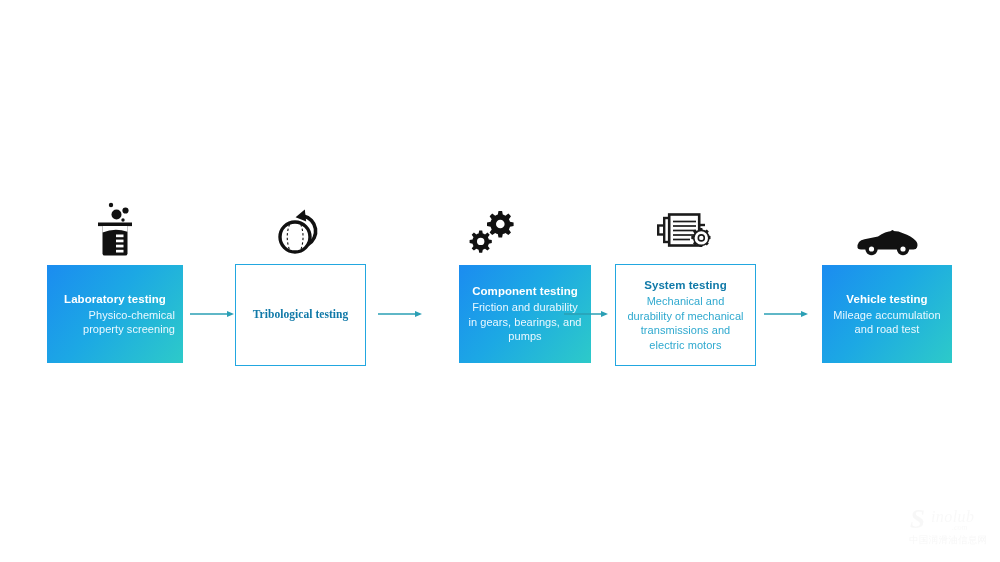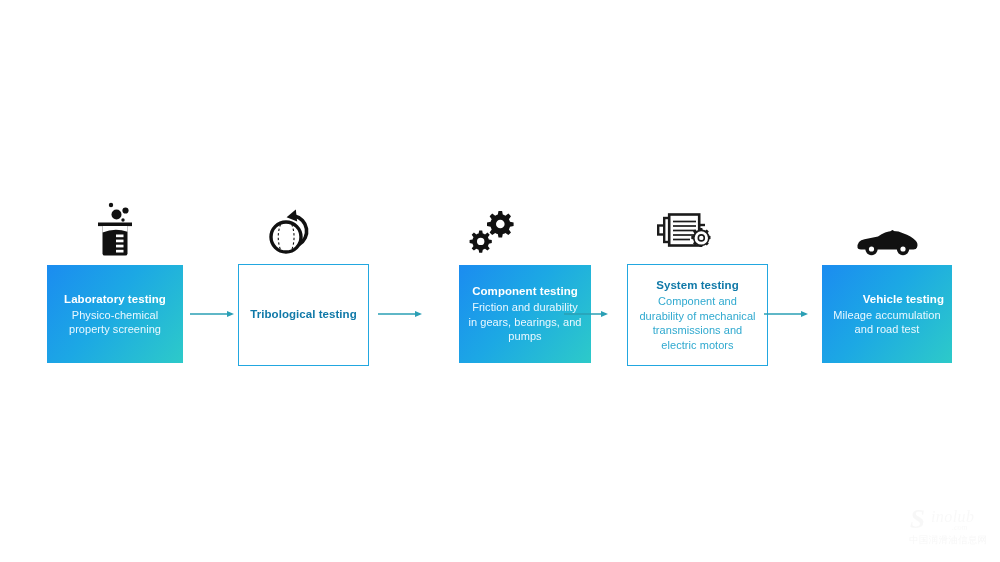--- a/index.html
+++ b/index.html
@@ -53,21 +53,20 @@
     text-align: center;
     padding: 4px 8px;
   }
 
   .box.filled {
     background: linear-gradient(128deg, #1b8cf0 0%, #1ca8e4 45%, #2dcac9 100%);
   }
   .box.outlined {
     background: #ffffff;
     border: 1.4px solid #22a7e0;
-    margin-left: 12px;
   }
 
   .box-title {
     font-size: 11.5px;
     font-weight: bold;
     line-height: 15px;
     letter-spacing: 0.05px;
     margin-bottom: 1px;
   }
   .box-desc {
@@ -161,32 +160,32 @@
         <path d="M10.5 25.1 L10.5 52.5 Q10.5 54.6 12.6 54.6 L33.4 54.6 Q35.5 54.6 35.5 52.5 L35.5 25.1 Z" fill="#111111"></path>
 
         <path d="M10.5 25.1 L35.5 25.1 L35.5 30.8 Q23 26.2 10.5 31.5 Z" fill="#ffffff"></path>
 
         <rect x="24.0" y="33.5" width="7.5" height="2.7" fill="#ffffff"></rect>
         <rect x="24.0" y="38.6" width="7.5" height="2.7" fill="#ffffff"></rect>
         <rect x="24.0" y="43.7" width="7.5" height="2.7" fill="#ffffff"></rect>
         <rect x="24.0" y="48.8" width="7.5" height="2.7" fill="#ffffff"></rect>
       </svg>
     </div>
-    <div class="box filled" style="width:136px; height:98px;">
+    <div class="box filled" style="width:136px; height:98px;text-align:right;">
       <div class="box-title">Laboratory testing</div>
       <div class="box-desc">Physico-chemical property screening</div>
     </div>
   </div>
 
   <svg class="arrow" style="left:190px; top:309px; width:44px;" width="44" height="10" viewBox="0 0 44 10">
     <line x1="0" y1="5" x2="39" y2="5" stroke="#2a9fb5" stroke-width="1.3"></line>
     <polygon points="44,5 37,2 37,8" fill="#2a9fb5"></polygon>
   </svg>
 
-  <div class="stage" style="left:226px; top:264px; width:131px; height:94px;">
+  <div class="stage" style="left:235px; top:264px; width:131px; height:94px;font-family:Liberation Serif, serif;">
     <div class="icon-wrap">
       <svg width="52" height="50" viewBox="0 0 52 50">
 
         <circle cx="20" cy="31" r="15" fill="none" stroke="#111111" stroke-width="3.4"></circle>
 
         <path d="M14.5 18.2 Q10.0 31 14.5 43.8" fill="none" stroke="#111111" stroke-width="1.1" stroke-dasharray="2.4 2.2"></path>
         <path d="M25.8 18.2 Q30.3 31 25.8 43.8" fill="none" stroke="#111111" stroke-width="1.1" stroke-dasharray="2.4 2.2"></path>
 
         <path d="M28.5 10.0 A15.5 15.5 0 0 1 33.0 38.5" fill="none" stroke="#111111" stroke-width="3.6" stroke-linecap="butt"></path>
 
@@ -249,21 +248,21 @@
 
         <g fill="#1b1b1b">
           <path d="M40.0 19.0 l2.0 -0.7 l0.5 -2.4 l2.8 0 l0.5 2.4 l2.0 0.7 l2.0 -1.4 l2.0 2.0 l-1.4 2.0 l0.7 2.0 l2.4 0.5 l0 2.8 l-2.4 0.5 l-0.7 2.0 l1.4 2.0 l-2.0 2.0 l-2.0 -1.4 l-2.0 0.7 l-0.5 2.4 l-2.8 0 l-0.5 -2.4 l-2.0 -0.7 l-2.0 1.4 l-2.0 -2.0 l1.4 -2.0 l-0.7 -2.0 l-2.4 -0.5 l0 -2.8 l2.4 -0.5 l0.7 -2.0 l-1.4 -2.0 l2.0 -2.0 Z"></path>
         </g>
         <circle cx="44.3" cy="25.9" r="7.5" fill="#ffffff" stroke="#1b1b1b" stroke-width="1.6"></circle>
         <circle cx="44.3" cy="25.9" r="3.0" fill="#ffffff" stroke="#1b1b1b" stroke-width="1.6"></circle>
       </svg>
     </div>
     <div class="box outlined" style="width:141px; height:102px;">
       <div class="box-title">System testing</div>
-      <div class="box-desc">Component and durability of mechanical transmissions and electric motors</div>
+      <div class="box-desc">Mechanical and durability of mechanical transmissions and electric motors</div>
     </div>
   </div>
 
   <svg class="arrow" style="left:764px; top:309px; width:44px;" width="44" height="10" viewBox="0 0 44 10">
     <line x1="0" y1="5" x2="39" y2="5" stroke="#2a9fb5" stroke-width="1.3"></line>
     <polygon points="44,5 37,2 37,8" fill="#2a9fb5"></polygon>
   </svg>
 
   <div class="stage" style="left:822px; top:265px; width:130px; height:98px;">
     <div class="icon-wrap">
@@ -281,21 +280,21 @@
                  Q2.8 22.4 2.5 20.5 Z" fill="#111111"></path>
 
         <path d="M30.5 10.0 L37.0 3.0 L38.8 3.6 L33.2 10.2 Z" fill="#111111"></path>
 
         <circle cx="16.5" cy="22.0" r="6.2" fill="#111111"></circle>
         <circle cx="16.5" cy="22.0" r="2.6" fill="#ffffff"></circle>
         <circle cx="48.0" cy="22.0" r="6.2" fill="#111111"></circle>
         <circle cx="48.0" cy="22.0" r="2.6" fill="#ffffff"></circle>
       </svg>
     </div>
-    <div class="box filled" style="width:130px; height:98px;align-items:flex-end;">
+    <div class="box filled" style="width:130px; height:98px;">
       <div class="box-title">Vehicle testing</div>
       <div class="box-desc">Mileage accumulation and road test</div>
     </div>
   </div>
 
   <div id="watermark">
     <span class="wm-s">S</span>
     <span class="wm-name">inolub</span>
     <span class="wm-dotcom">.com</span>
     <span class="wm-cn">中国润滑油信息网</span>

